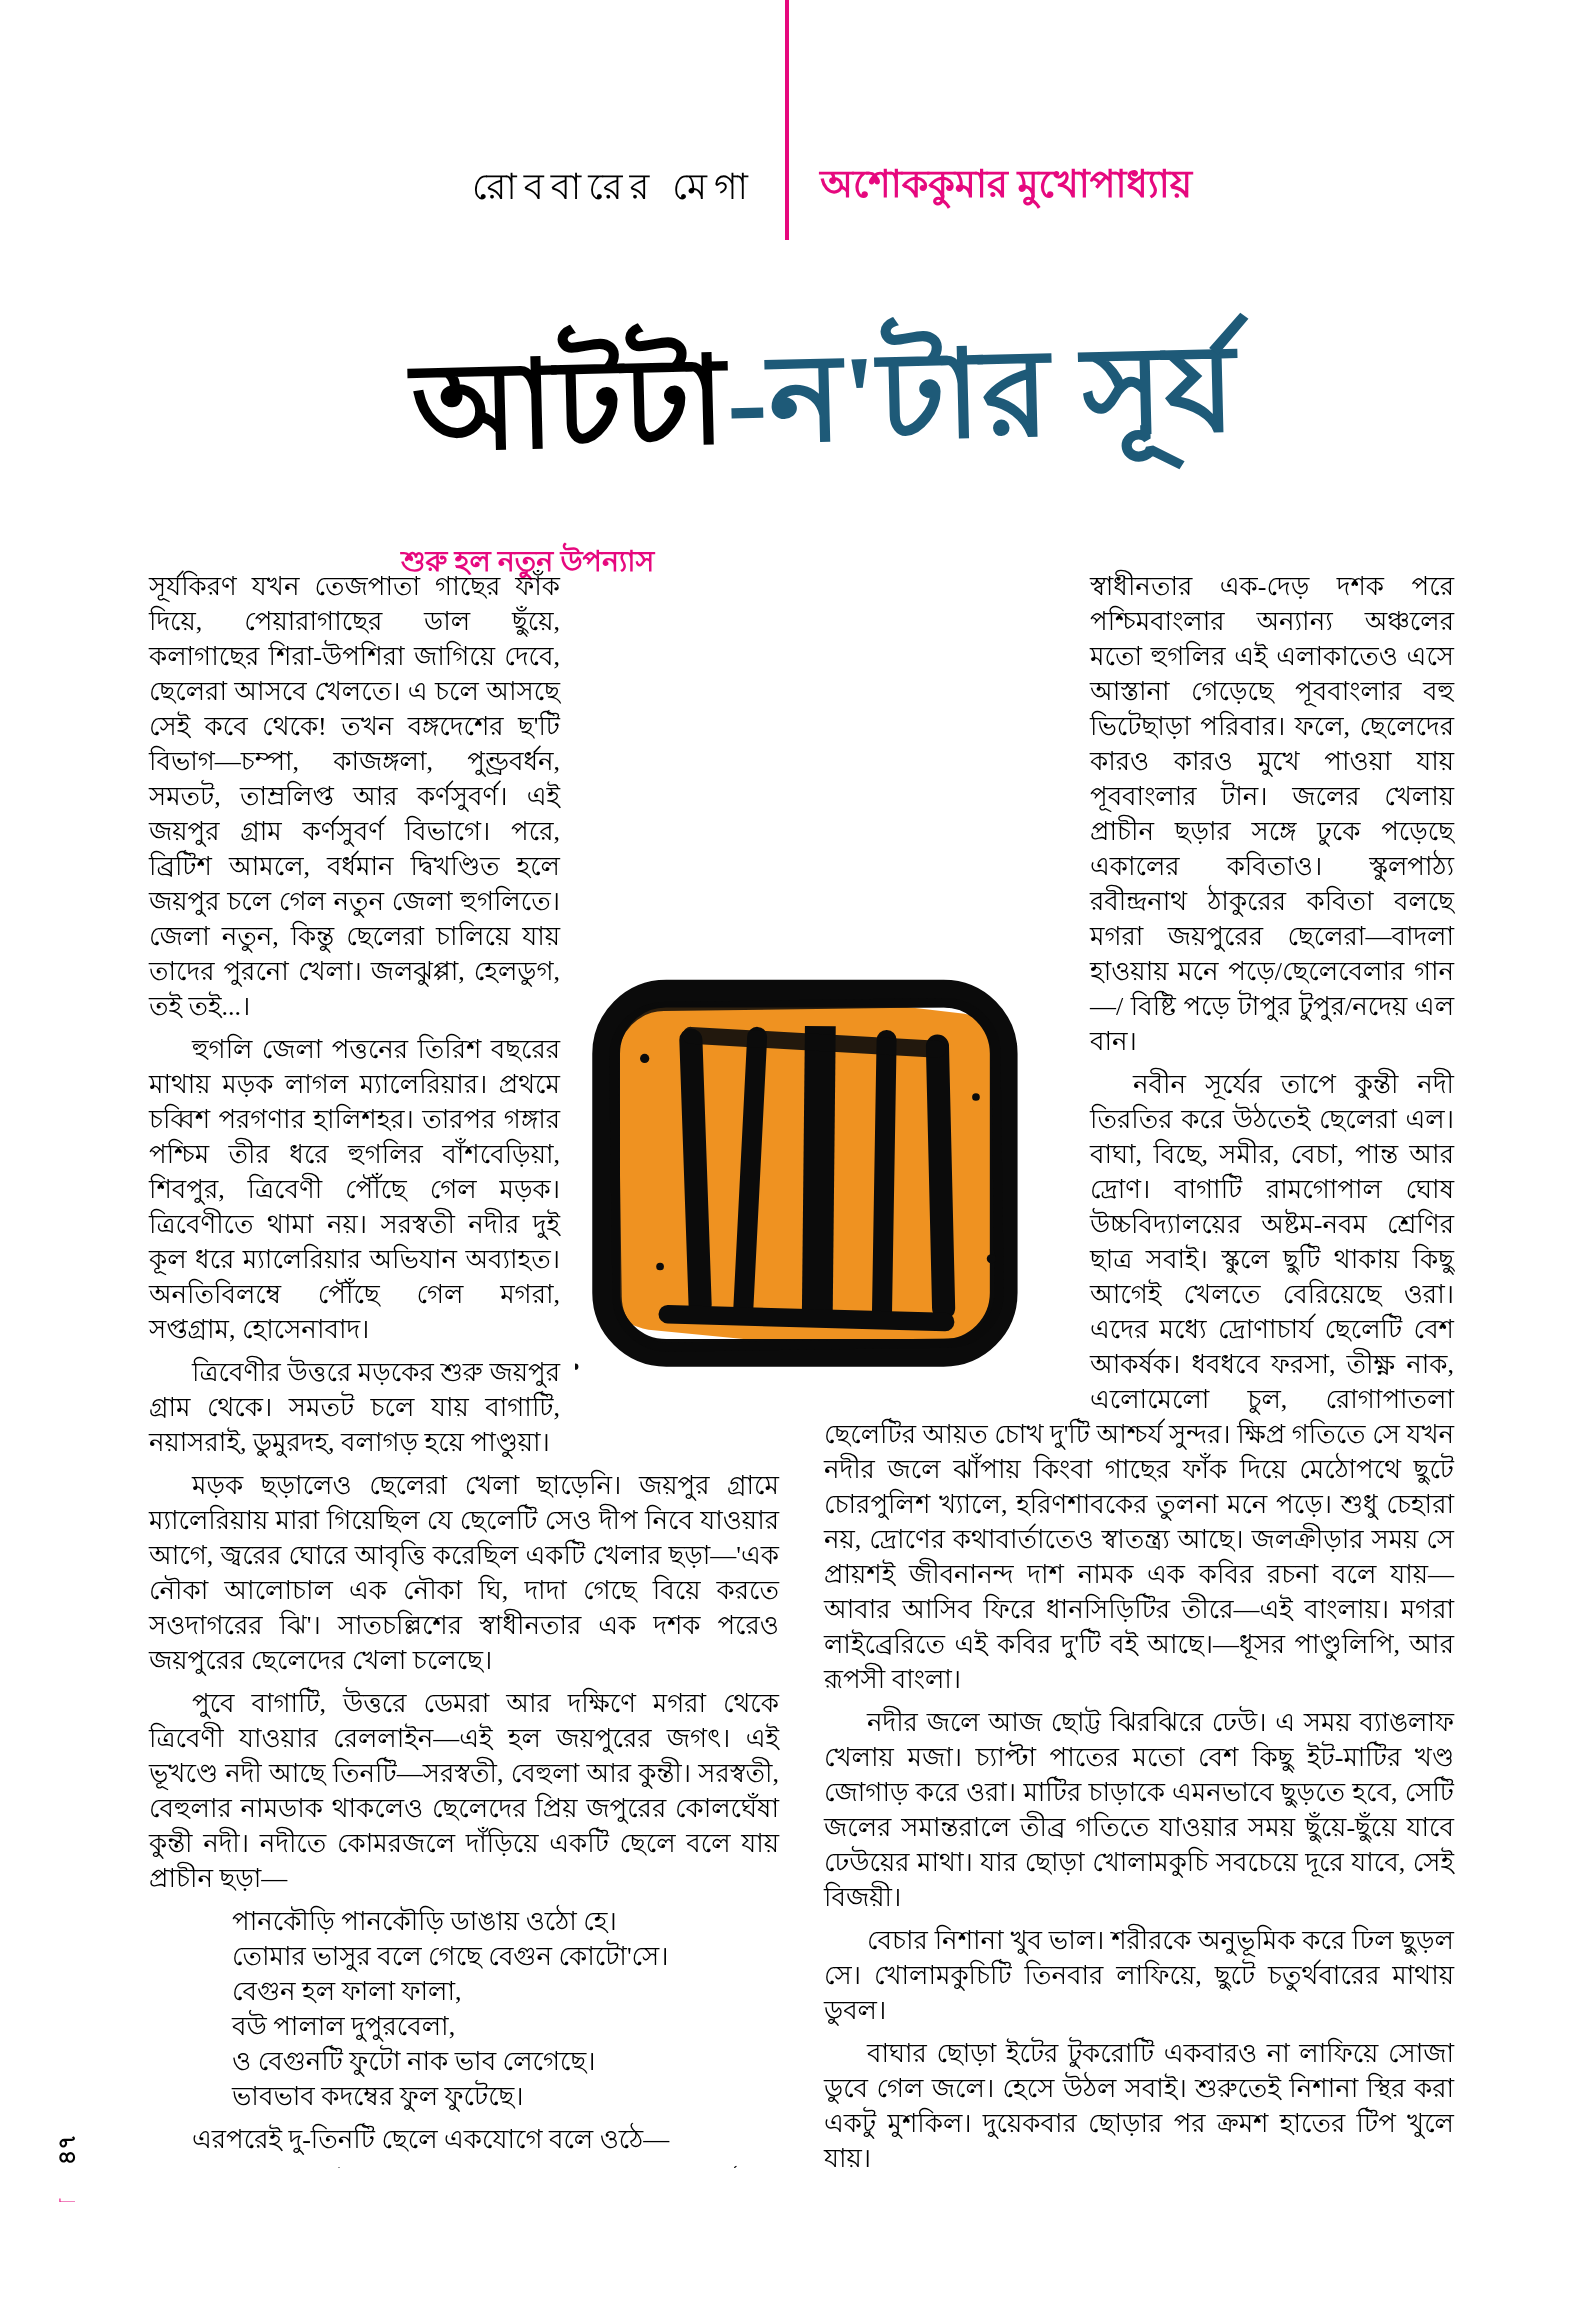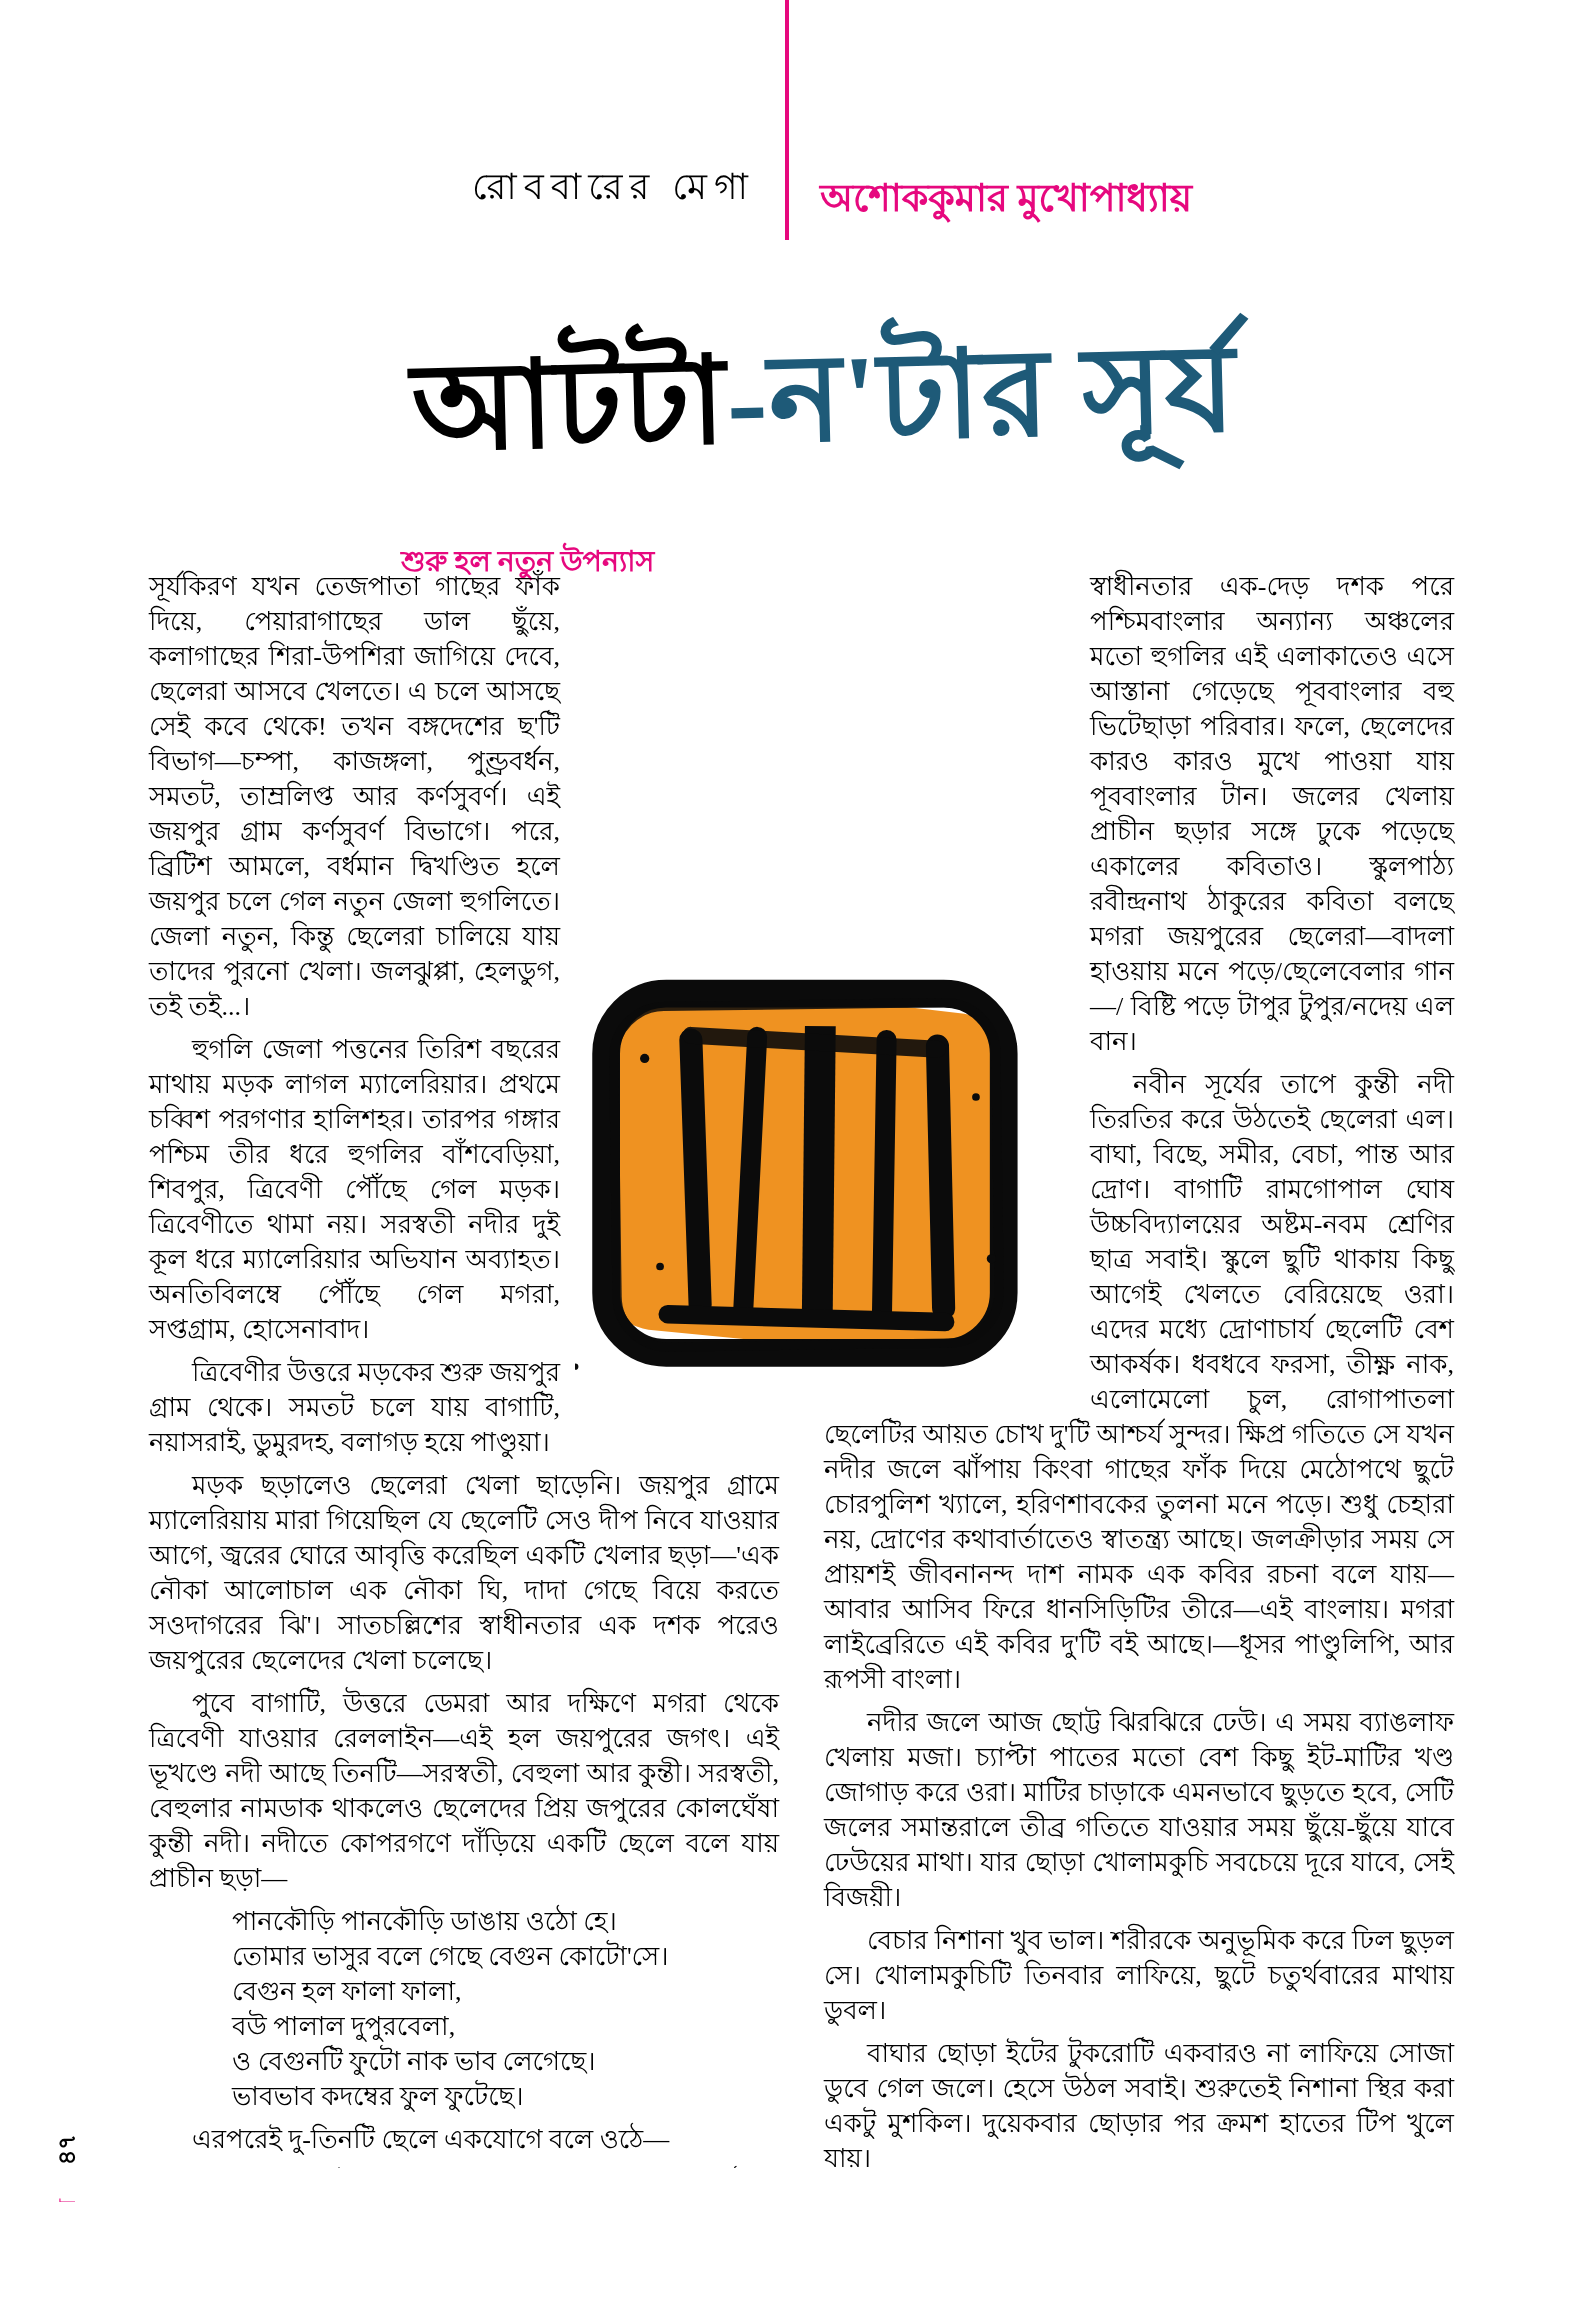--- a/index.html
+++ b/index.html
@@ -21,21 +21,21 @@
   .header-rule{
     position:absolute;left:785px;top:0;width:3.9px;height:240px;
     background:var(--magenta);
   }
   .section-title{
     position:absolute;left:293px;top:159px;width:462px;
     text-align:right;font-size:36px;letter-spacing:7px;
     color:#000;white-space:nowrap;
   }
   .author{
-    position:absolute;left:820px;top:168px;width:694px;
+    position:absolute;left:820px;top:154px;width:694px;
     font-size:38px;font-weight:bold;color:var(--magenta);
     white-space:nowrap;
   }
   
   .title-block{
     position:absolute;left:316px;top:307px;width:1017px;height:231px;
     text-align:center;font-size:122px;font-weight:bold;line-height:1.5;
     transform:rotate(-1.4deg);
     white-space:nowrap;
     letter-spacing:1.5px;
@@ -90,21 +90,21 @@
     <span class="title-black">আটটা</span><span class="title-blue">-ন'টার সূর্য</span>
   </div>
   <div class="subtitle">শুরু হল নতুন উপন্যাস</div>
 
   <div class="col col-left">
     <div class="float-right-spacer"></div>
     <p class="no-indent">সূর্যকিরণ যখন তেজপাতা গাছের ফাঁক দিয়ে, পেয়ারাগাছের ডাল ছুঁয়ে, কলাগাছের শিরা-উপশিরা জাগিয়ে দেবে, ছেলেরা আসবে খেলতে। এ চলে আসছে সেই কবে থেকে! তখন বঙ্গদেশের ছ'টি বিভাগ—চম্পা, কাজঙ্গলা, পুণ্ড্রবর্ধন, সমতট, তাম্রলিপ্ত আর কর্ণসুবর্ণ। এই জয়পুর গ্রাম কর্ণসুবর্ণ বিভাগে। পরে, ব্রিটিশ আমলে, বর্ধমান দ্বিখণ্ডিত হলে জয়পুর চলে গেল নতুন জেলা হুগলিতে। জেলা নতুন, কিন্তু ছেলেরা চালিয়ে যায় তাদের পুরনো খেলা। জলঝুপ্পা, হেলডুগ, তই তই...।</p>
     <p>হুগলি জেলা পত্তনের তিরিশ বছরের মাথায় মড়ক লাগল ম্যালেরিয়ার। প্রথমে চব্বিশ পরগণার হালিশহর। তারপর গঙ্গার পশ্চিম তীর ধরে হুগলির বাঁশবেড়িয়া, শিবপুর, ত্রিবেণী পৌঁছে গেল মড়ক। ত্রিবেণীতে থামা নয়। সরস্বতী নদীর দুই কূল ধরে ম্যালেরিয়ার অভিযান অব্যাহত। অনতিবিলম্বে পৌঁছে গেল মগরা, সপ্তগ্রাম, হোসেনাবাদ।</p>
     <p>ত্রিবেণীর উত্তরে মড়কের শুরু জয়পুর গ্রাম থেকে। সমতট চলে যায় বাগাটি, নয়াসরাই, ডুমুরদহ, বলাগড় হয়ে পাণ্ডুয়া।</p>
     <p>মড়ক ছড়ালেও ছেলেরা খেলা ছাড়েনি। জয়পুর গ্রামে ম্যালেরিয়ায় মারা গিয়েছিল যে ছেলেটি সেও দীপ নিবে যাওয়ার আগে, জ্বরের ঘোরে আবৃত্তি করেছিল একটি খেলার ছড়া—'এক নৌকা আলোচাল এক নৌকা ঘি, দাদা গেছে বিয়ে করতে সওদাগরের ঝি'। সাতচল্লিশের স্বাধীনতার এক দশক পরেও জয়পুরের ছেলেদের খেলা চলেছে।</p>
-    <p>পুবে বাগাটি, উত্তরে ডেমরা আর দক্ষিণে মগরা থেকে ত্রিবেণী যাওয়ার রেললাইন—এই হল জয়পুরের জগৎ। এই ভূখণ্ডে নদী আছে তিনটি—সরস্বতী, বেহুলা আর কুন্তী। সরস্বতী, বেহুলার নামডাক থাকলেও ছেলেদের প্রিয় জপুরের কোলঘেঁষা কুন্তী নদী। নদীতে কোপরগণে দাঁড়িয়ে একটি ছেলে বলে যায় প্রাচীন ছড়া—</p>
+    <p>পুবে বাগাটি, উত্তরে ডেমরা আর দক্ষিণে মগরা থেকে ত্রিবেণী যাওয়ার রেললাইন—এই হল জয়পুরের জগৎ। এই ভূখণ্ডে নদী আছে তিনটি—সরস্বতী, বেহুলা আর কুন্তী। সরস্বতী, বেহুলার নামডাক থাকলেও ছেলেদের প্রিয় জপুরের কোলঘেঁষা কুন্তী নদী। নদীতে কোমরজলে দাঁড়িয়ে একটি ছেলে বলে যায় প্রাচীন ছড়া—</p>
     <div class="verse">
       <div>পানকৌড়ি পানকৌড়ি ডাঙায় ওঠো হে।</div>
       <div>তোমার ভাসুর বলে গেছে বেগুন কোটো'সে।</div>
       <div>বেগুন হল ফালা ফালা,</div>
       <div>বউ পালাল দুপুরবেলা,</div>
       <div>ও বেগুনটি ফুটো নাক ভাব লেগেছে।</div>
       <div>ভাবভাব কদম্বের ফুল ফুটেছে।</div>
     </div>
     <p>এরপরেই দু-তিনটি ছেলে একযোগে বলে ওঠে—</p>
     <p>ছড়া শেষ হতেই ছেলেরা একে অপরের গায়ে জল ছেটায়। একটি ছেলে এক হাতে জল নিয়ে অন্যদের দেখিয়ে বলে—আমার হাতে কী? জলৈ। এক ডুবে তলৈ। তরে যদি পাই, এক গেরাসে খাই। এই অবধি বলেই ছেলেটি দ্রুত ডুব-সাঁতার দিয়ে পালাতে চেষ্টা করে। অন্যরা ডুব দেয় তাকে ধরার চেষ্টায়।</p>

